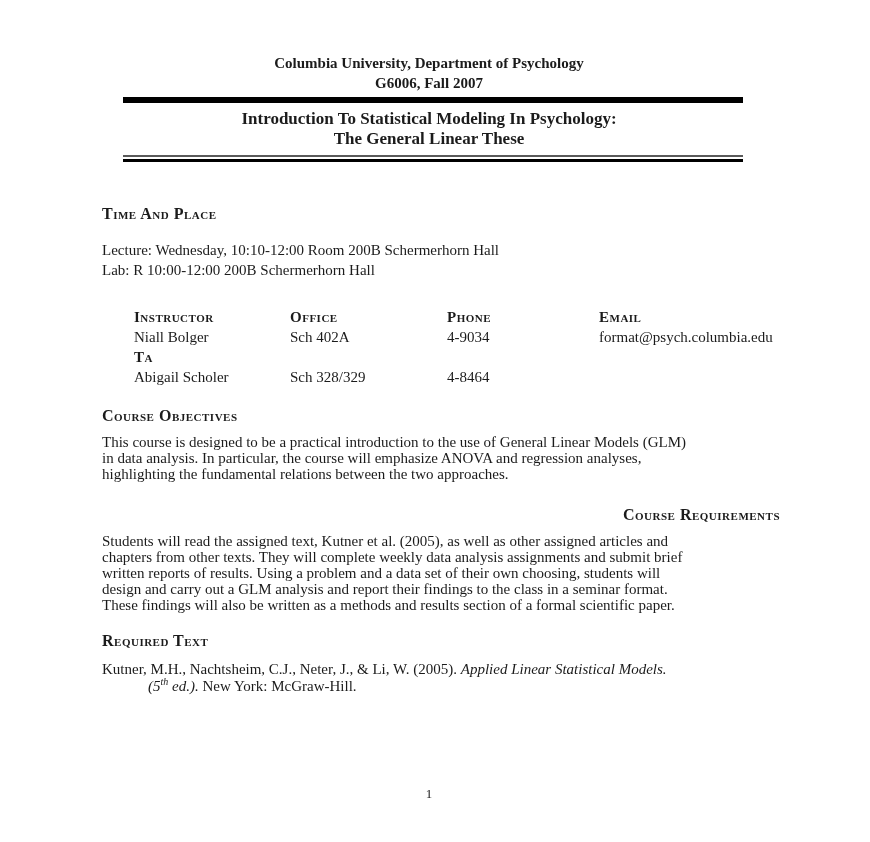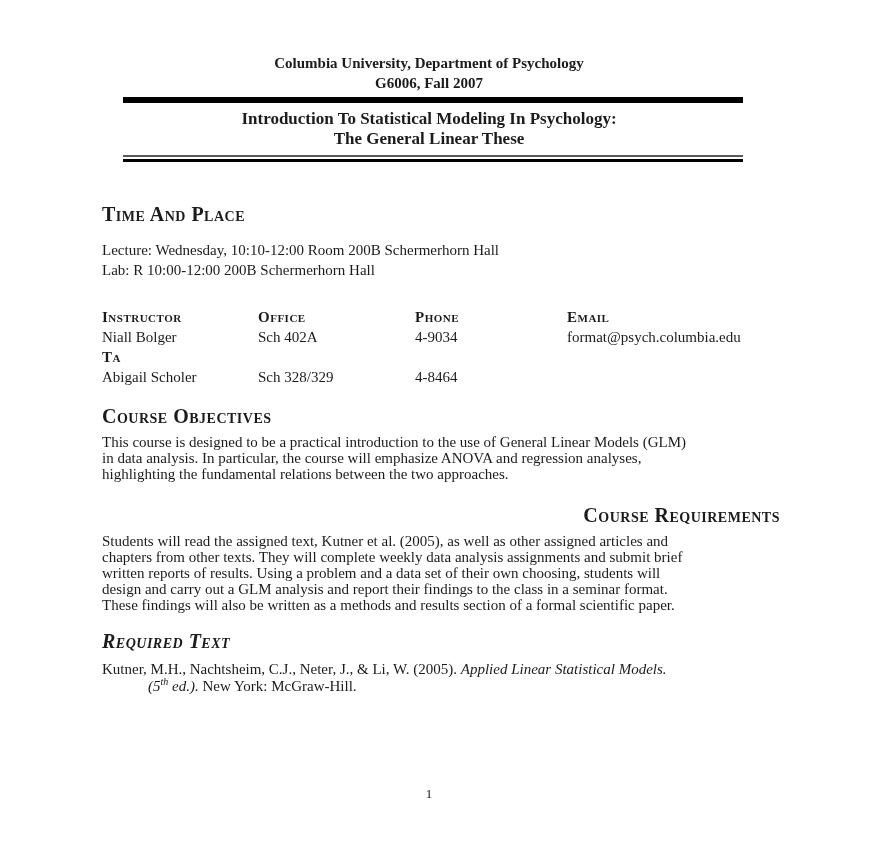--- a/index.html
+++ b/index.html
@@ -52,21 +52,21 @@
     border-bottom: 3px solid #000000;
   }
   .content-block {
     position: absolute;
     left: 102px;
     width: 678px;
   }
   .section-heading {
     font-weight: bold;
     font-variant: small-caps;
-    font-size: 20px;
+    font-size: 16px;
     letter-spacing: 0.5px;
     line-height: 16px;
   }
   .body-text {
     font-size: 15px;
     line-height: 16px;
     white-space: pre-line;
   }
   .loose-lines {
     font-size: 15px;
@@ -124,21 +124,21 @@
     <div>The General Linear These</div>
   </div>
 
   <div class="rule-double"></div>
 
   <div class="content-block section-heading" style="top:206px;">Time And Place</div>
 
   <div class="content-block loose-lines" style="top:240px;">Lecture: Wednesday, 10:10-12:00 Room 200B Schermerhorn Hall
 Lab: R 10:00-12:00 200B Schermerhorn Hall</div>
 
-  <div class="content-block staff-table" style="top:307px;">
+  <div class="content-block staff-table" style="top:307px;margin-left:32px;">
     <div class="col-head">Instructor</div>
     <div class="col-head">Office</div>
     <div class="col-head">Phone</div>
     <div class="col-head">Email</div>
 
     <div>Niall Bolger</div>
     <div>Sch 402A</div>
     <div>4-9034</div>
     <div>format@psych.columbia.edu</div>
 
@@ -159,21 +159,21 @@
 highlighting the fundamental relations between the two approaches.</div>
 
   <div class="content-block section-heading" style="top:507px;text-align:right;">Course Requirements</div>
 
   <div class="content-block body-text" style="top:533px;">Students will read the assigned text, Kutner et al. (2005), as well as other assigned articles and
 chapters from other texts. They will complete weekly data analysis assignments and submit brief
 written reports of results. Using a problem and a data set of their own choosing, students will
 design and carry out a GLM analysis and report their findings to the class in a seminar format.
 These findings will also be written as a methods and results section of a formal scientific paper.</div>
 
-  <div class="content-block section-heading" style="top:633px;font-style:italic;">Required Text</div>
+  <div class="content-block section-heading" style="top:633px;">Required Text</div>
 
   <div class="content-block citation" style="top:661px;">
     <div><span>Kutner, M.H., Nachtsheim, C.J., Neter, J., &amp; Li, W. (2005). </span><span class="italic">Applied Linear Statistical Models.</span></div>
     <div class="indent2"><span class="italic">(5</span><sup class="italic">th</sup><span class="italic"> ed.).</span><span> New York: McGraw-Hill.</span></div>
   </div>
 
   <div class="centered page-number">1</div>
 
 </div>
 

